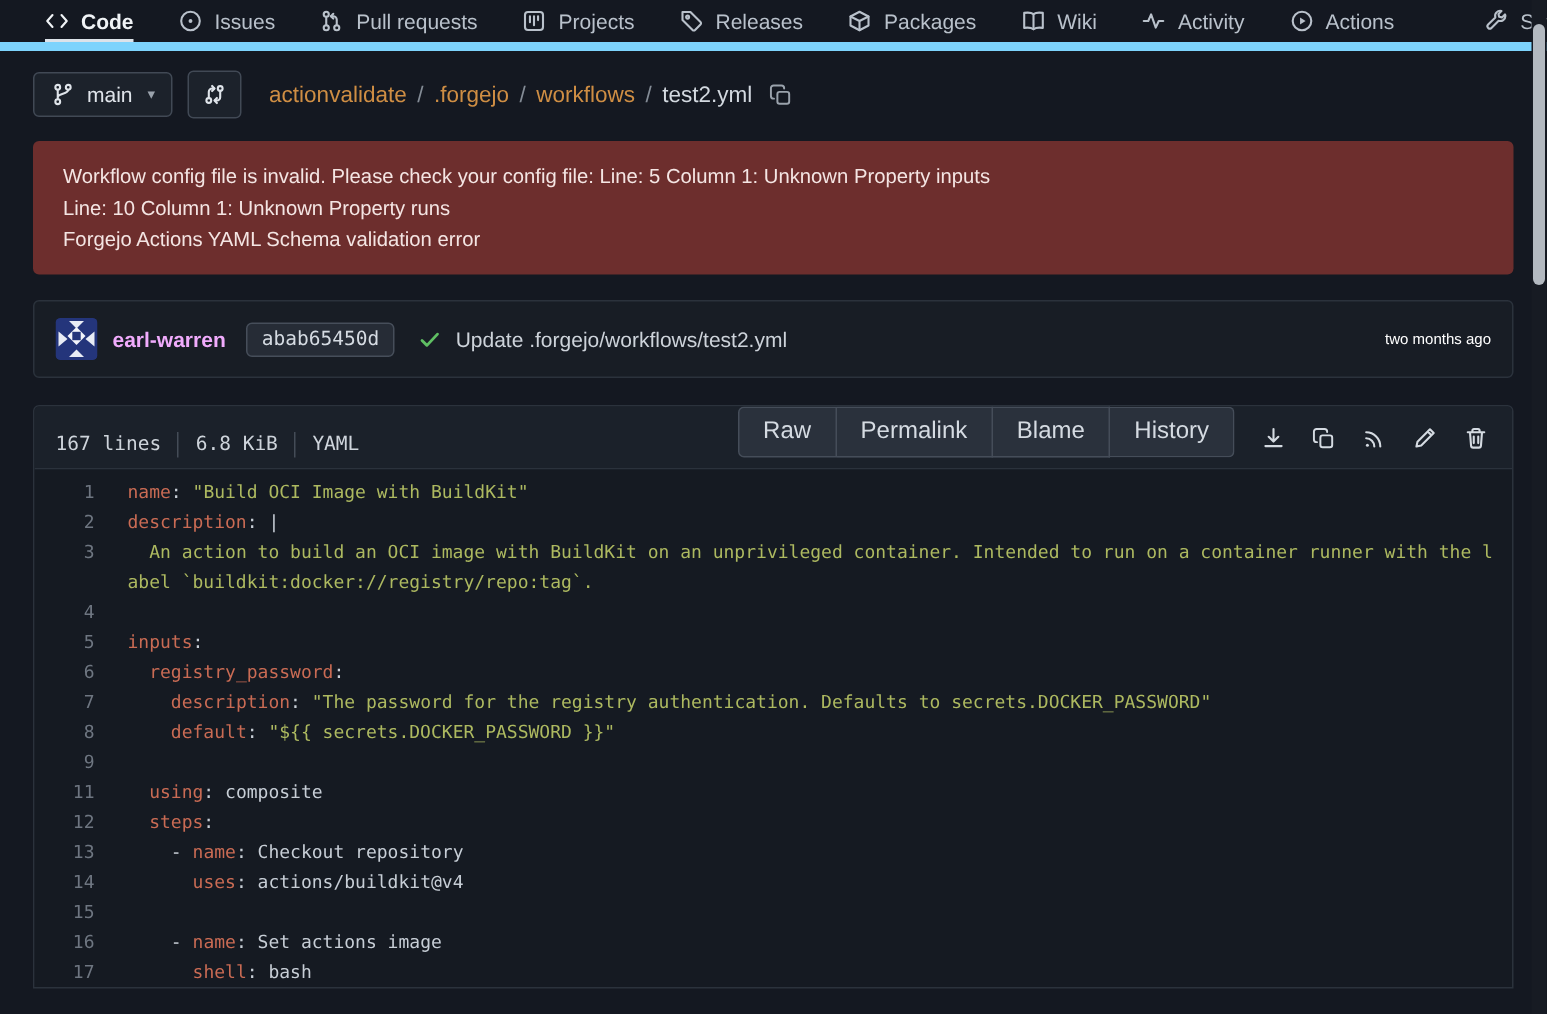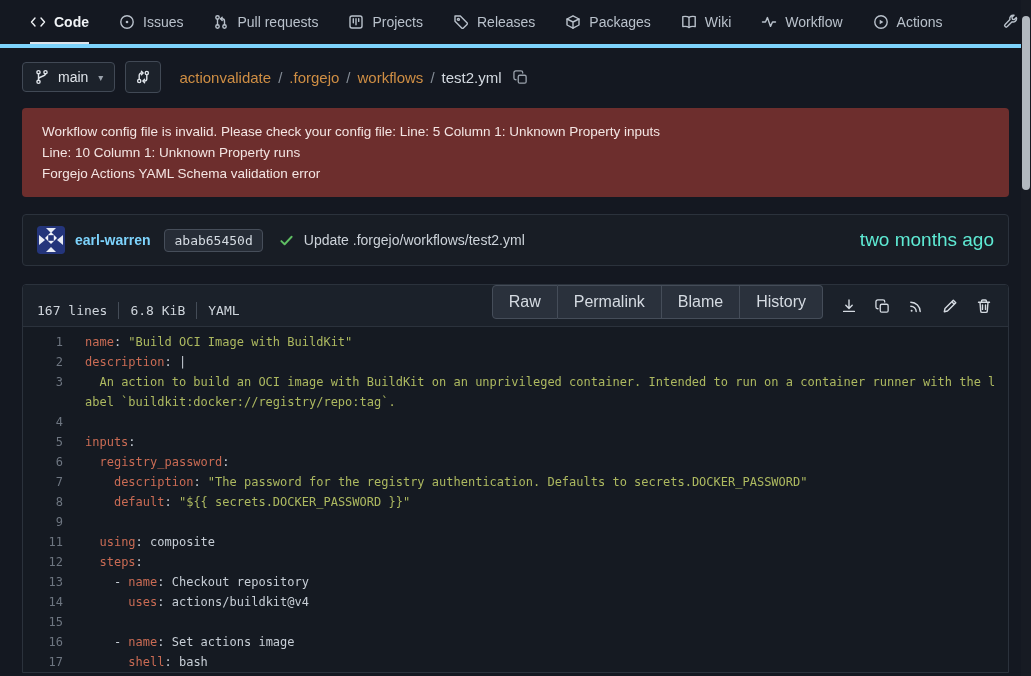--- a/index.html
+++ b/index.html
@@ -4,21 +4,21 @@
 <style>
   * { margin:0; padding:0; box-sizing:border-box; }
   html,body { width:1031px; height:676px; overflow:hidden; }
   body { background:#141821; font-family:"Liberation Sans", sans-serif; color:#c7ced6; position:relative; }
 
   
   .scrollbar-track { position:absolute; top:0; right:0; width:10px; height:676px; background:#171b23; z-index:50; }
   .scrollbar-thumb { position:absolute; top:16px; right:1px; width:8px; height:174px; background:#b3b9c0; border-radius:4px; }
 
   
-  .topnav { height:48px; display:flex; align-items:stretch; padding:0 45px 0 30px; gap:30px; border-bottom:4px solid #7dd3fc; background:#141821; }
+  .topnav { height:34px; display:flex; align-items:stretch; padding:0 45px 0 30px; gap:30px; border-bottom:6px solid #7dd3fc; background:#141821; }
   .nav-item { display:flex; align-items:center; gap:8px; color:#b9c1cb; font-size:14px; position:relative; cursor:pointer; white-space:nowrap; }
   .nav-item .nicon { display:flex; align-items:center; }
   .nav-item.active { color:#f0f3f6; font-weight:bold; }
   .nav-item.active::after { content:""; position:absolute; left:0; right:0; bottom:0; height:2px; background:#dce2e9; }
   .nav-spacer { flex:1; }
   svg.ic { display:block; }
 
   
   .repo-header { display:flex; align-items:center; padding:13px 22px 12px; gap:10px; }
   .branch-btn { display:flex; align-items:center; gap:8px; background:#1c222b; border:1px solid #414955; border-radius:4px; padding:6px 11px; color:#dfe4ea; font-size:14px; cursor:pointer; }
@@ -29,25 +29,25 @@
   .bc-sep { color:#848c96; }
   .bc-current { color:#d3d9e0; }
   .bc-copy { color:#9aa2ac; margin-left:4px; cursor:pointer; display:flex; }
 
   
   .error-box { margin:3px 22px 17px; background:#6d2e2d; border-radius:4px; padding:13px 20px; color:#f4e5e3; font-size:13.5px; line-height:21px; }
 
   
   .commit-box { margin:0 22px 18px; background:#181d25; border:1px solid #2b323c; border-radius:4px; padding:11px 14px; display:flex; align-items:center; gap:10px; }
   .avatar { width:28px; height:28px; border-radius:3px; flex-shrink:0; }
-  .commit-author { font-weight:bold; color:#7dd3fc; font-size:14px; }
+  .commit-author { font-weight:bold; color:#f0abfc; font-size:14px; }
   .hash-badge { font-family:"DejaVu Sans Mono", monospace; font-size:13px; background:#262c36; border:1px solid #464e5a; border-radius:4px; padding:3px 9px; color:#d5dbe2; margin-left:4px; cursor:pointer; }
   .commit-check { color:#5fbf63; display:flex; margin-left:6px; }
   .commit-msg { color:#cdd3da; font-size:14px; }
-  .commit-time { margin-left:auto; color:#5eead4; font-size:19px; }
+  .commit-time { margin-left:auto; color:#ffffff; font-size:10px; }
 
   
   .file-box { margin:0 22px; border:1px solid #2b323c; border-radius:4px 4px 0 0; overflow:hidden; }
   .file-header { background:#1b212a; border-bottom:1px solid #2b323c; display:flex; align-items:flex-end; padding:7px 10px 7px 14px; height:42px; }
   .file-info { display:flex; align-items:center; font-family:"DejaVu Sans Mono", monospace; font-size:13px; color:#ced4db; }
   .fi-sep { width:1px; height:17px; background:#444c57; margin:0 11px; }
   .btn-group { display:flex; margin-left:auto; }
   .btn-group .gbtn { background:#2a313c; border:1px solid #454d59; border-left-width:0; color:#d5dbe2; font-size:16px; padding:7px 16px; cursor:pointer; font-family:"Liberation Sans",sans-serif; }
   .btn-group .gbtn:first-child { border-left-width:1px; border-radius:4px 0 0 4px; }
   .btn-group .gbtn:last-child { border-radius:0 4px 4px 0; }
@@ -137,21 +137,21 @@
           </svg>
         </span>
         <span>Wiki</span>
       </div>
       <div class="nav-item">
         <span class="nicon">
           <svg class="ic" width="16" height="16" viewBox="0 0 16 16" fill="none" stroke="currentColor" stroke-width="1.4" stroke-linecap="round" stroke-linejoin="round">
             <path d="M1.5 8h3L6.4 3.6l3.1 8.8L11.5 8h3"></path>
           </svg>
         </span>
-        <span>Workflow</span>
+        <span>Activity</span>
       </div>
       <div class="nav-item">
         <span class="nicon">
           <svg class="ic" width="16" height="16" viewBox="0 0 16 16" fill="none" stroke="currentColor" stroke-width="1.4" stroke-linecap="round" stroke-linejoin="round">
             <circle cx="8" cy="8" r="6.2"></circle>
             <path d="M6.7 5.7v4.6L10.4 8Z" fill="currentColor" stroke="none"></path>
           </svg>
         </span>
         <span>Actions</span>
       </div>

